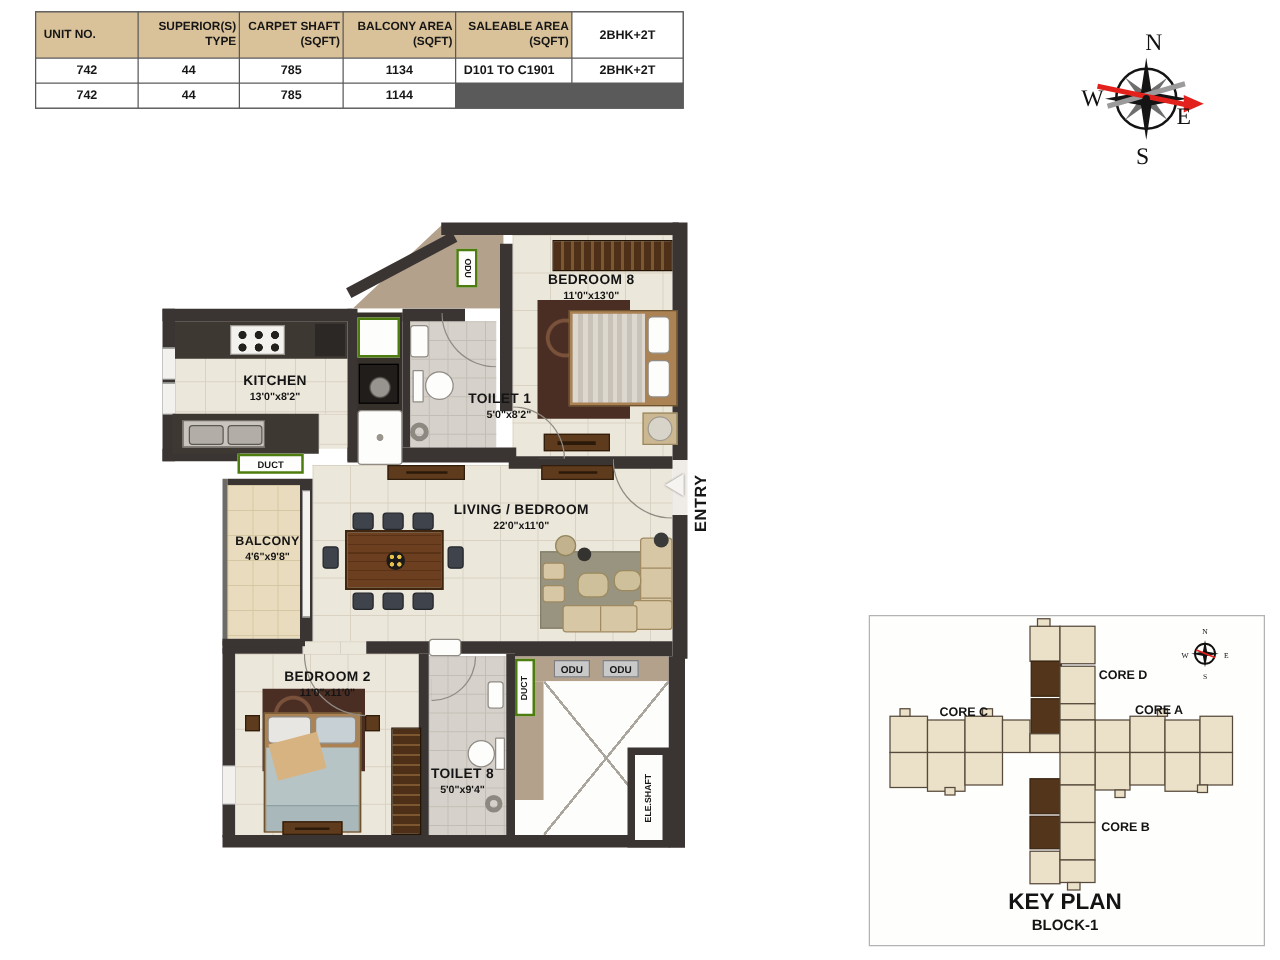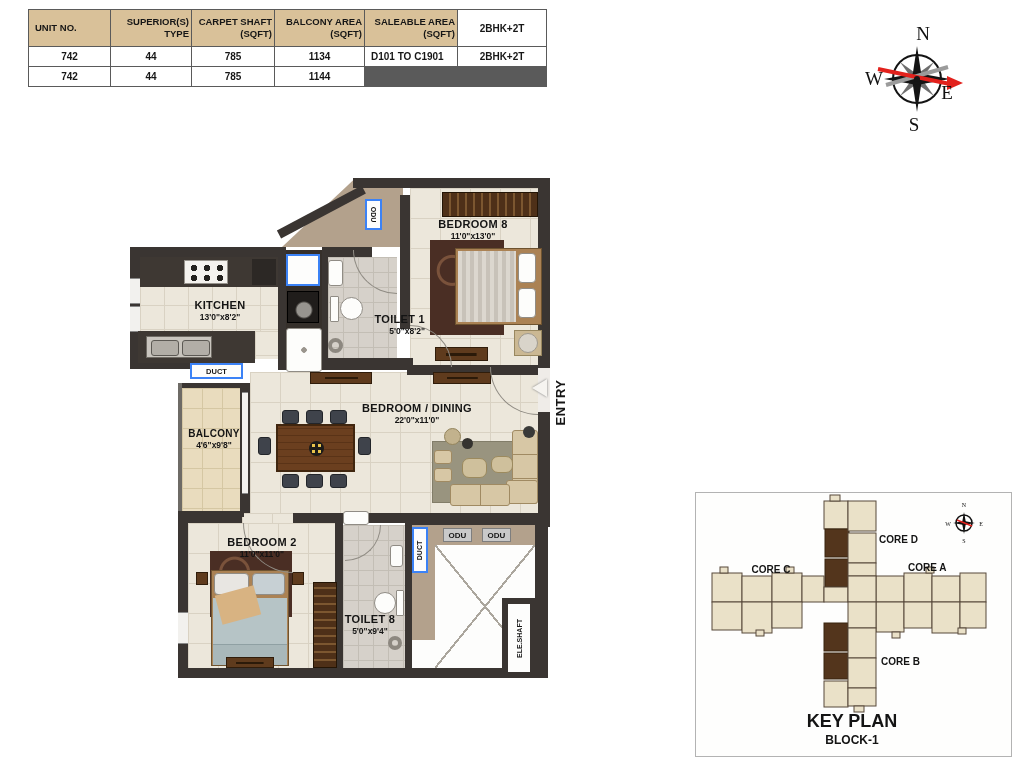--- a/index.html
+++ b/index.html
@@ -18,21 +18,21 @@
   
   .wall{background:#3a3532;}
   .tile24{background-color:#ece7db;background-image:linear-gradient(#d9d2c3 1px,transparent 1px),linear-gradient(90deg,#d9d2c3 1px,transparent 1px);background-size:24px 24px;}
   .tile30{background-color:#ece7db;background-image:linear-gradient(#d9d2c3 1px,transparent 1px),linear-gradient(90deg,#d9d2c3 1px,transparent 1px);background-size:30px 30px;}
   .gtile{background-color:#d6d1ca;background-image:linear-gradient(#c3beb5 1px,transparent 1px),linear-gradient(90deg,#c3beb5 1px,transparent 1px);background-size:15px 15px;}
   .btile{background-color:#e9dcbe;background-image:linear-gradient(#d5c7a3 1px,transparent 1px),linear-gradient(90deg,#d5c7a3 1px,transparent 1px);background-size:20px 20px;}
   .tan{background:#b3a18c;}
   .xbox{background-color:#fdfdfc;background-image:
      linear-gradient(to bottom right,transparent calc(50% - 1px),#aba69d calc(50% - 1px) calc(50% + 1px),transparent calc(50% + 1px)),
      linear-gradient(to bottom left,transparent calc(50% - 1px),#aba69d calc(50% - 1px) calc(50% + 1px),transparent calc(50% + 1px));}
-  .wbox{background:#fdfdfc;border:2px solid #3b82f6;box-sizing:border-box;}
+  .wbox{background:#fdfdfc;border:2px solid #4d7c0f;box-sizing:border-box;}
   .vflex{display:flex;align-items:center;justify-content:center;overflow:visible;}
   .rot90{transform:rotate(90deg);white-space:nowrap;display:block;}
   .rotm90{transform:rotate(-90deg);white-space:nowrap;display:block;}
   .lbl{position:absolute;text-align:center;font-weight:bold;color:#141414;line-height:1.2;}
   .lbl .nm{font-size:11px;letter-spacing:.3px;}
   .lbl .dm{font-size:8.5px;}
   .wood{background:#5f3b1d;border:1px solid #301d0b;box-sizing:border-box;}
   .chair{background:#3f434b;border:1px solid #22252a;border-radius:3px;box-sizing:border-box;}
   .sofa{background:#d7c7a5;border:1px solid #a08a62;border-radius:3px;box-sizing:border-box;}
   .fixt{background:#fdfdfb;border:1px solid #908c85;box-sizing:border-box;border-radius:3px;}
@@ -276,21 +276,21 @@
     </div>
     <div class="lbl" style="left:305px;top:313px;width:120px;text-align:right;">
       <div class="nm">TOILET 1</div>
       <div class="dm">5'0"x8'2"</div>
     </div>
     <div class="lbl" style="left:413px;top:218px;width:120px;">
       <div class="nm">BEDROOM 8</div>
       <div class="dm">11'0"x13'0"</div>
     </div>
     <div class="lbl" style="left:352px;top:402px;width:130px;">
-      <div class="nm">BEDROOM / DINING</div>
+      <div class="nm">LIVING / BEDROOM</div>
       <div class="dm">22'0"x11'0"</div>
     </div>
     <div class="lbl" style="left:154px;top:428px;width:120px;">
       <div class="nm" style="font-size:10px;">BALCONY</div>
       <div class="dm">4'6"x9'8"</div>
     </div>
     <div class="lbl" style="left:202px;top:536px;width:120px;">
       <div class="nm">BEDROOM 2</div>
       <div class="dm">11'0"x11'0"</div>
     </div>

